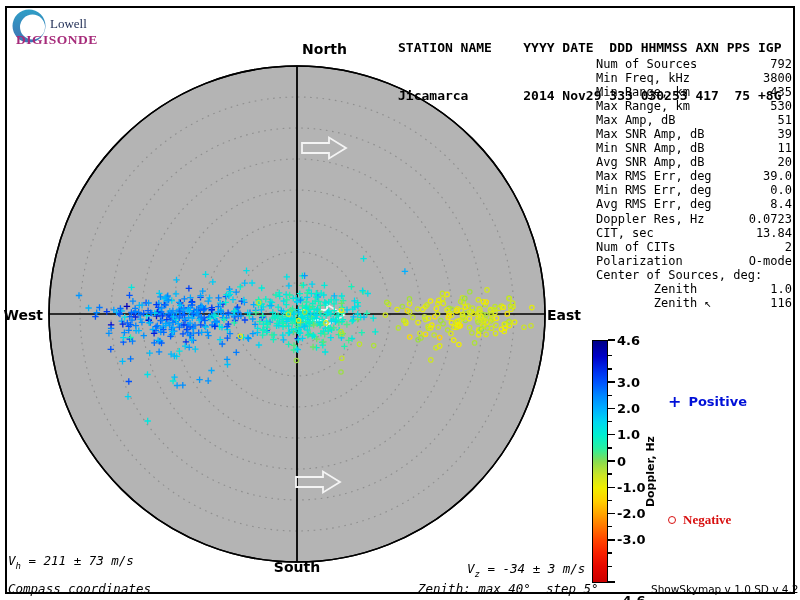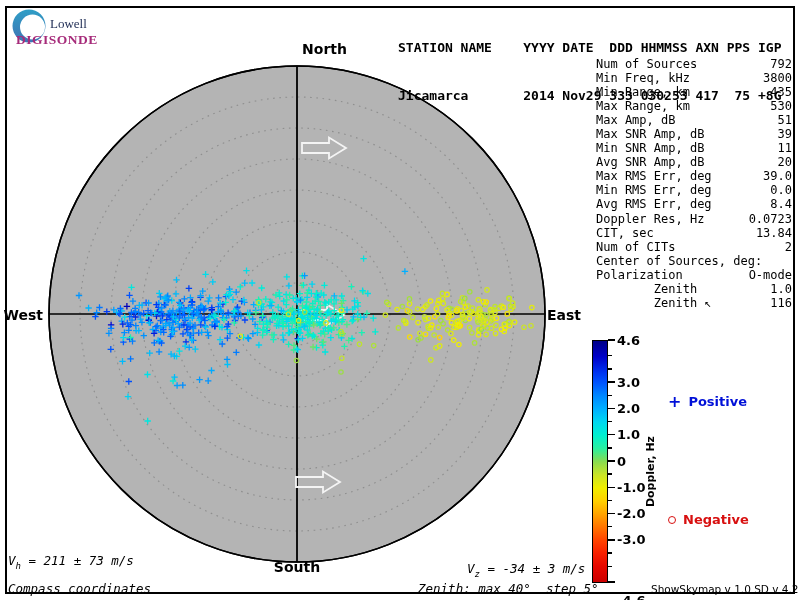--- a/index.html
+++ b/index.html
@@ -923,26 +923,26 @@
     </div>
     <div class="stat-row">
       <span class="stat-label">CIT, sec</span>
       <span class="stat-value">13.84</span>
     </div>
     <div class="stat-row">
       <span class="stat-label">Num of CITs</span>
       <span class="stat-value">2</span>
     </div>
     <div class="stat-row">
+      <span class="stat-label">Polarization</span>
+      <span class="stat-value">O-mode</span>
+    </div>
+    <div class="stat-row">
       <span class="stat-label">Center of Sources, deg:</span>
       <span class="stat-value"></span>
-    </div>
-    <div class="stat-row">
-      <span class="stat-label">Polarization</span>
-      <span class="stat-value">O-mode</span>
     </div>
     <div class="stat-row">
       <span class="stat-label">        Zenith</span>
       <span class="stat-value">1.0</span>
     </div>
     <div class="stat-row">
       <span class="stat-label">        Zenith ↖</span>
       <span class="stat-value">116</span>
     </div>
   </div>
@@ -977,21 +977,21 @@
     <div class="cb-tick" style="left: 608px; top: 526.061px; width: 4px;"></div>
     <div class="cb-tick" style="left: 608px; top: 552.365px; width: 4px;"></div>
     <div class="cb-tick" style="left: 608px; top: 565.517px; width: 4px;"></div>
   </div>
 <div class="abs vtext" style="left:644px;top:436px;">Doppler, Hz</div>
 
 <div class="abs legend" style="left: 668px; top: 394px; color: rgb(0, 16, 216);">
   <span class="plus-glyph">+</span>
   <span>Positive</span>
 </div>
-<div class="abs legend" style="left: 668px; top: 512px; color: rgb(216, 16, 16);">
+<div class="abs legend" style="left: 668px; top: 512px; color: rgb(216, 16, 16); font-family: Liberation Serif, serif;">
   <span class="neg-circle" style="border: 1.6px solid rgb(216, 16, 16);"></span>
   <span>Negative</span>
 </div>
 
 <div class="abs ital" style="left:8px;top:553px;"><i>V</i><sub>h</sub><span> = 211 ± 73 m/s</span></div>
 <div class="abs ital" style="left:8px;top:581px;">Compass coordinates</div>
 <div class="abs ital" style="left:467px;top:553px;margin-top:8px;"><i>V</i><sub>z</sub><span> = -34 ± 3 m/s</span></div>
 <div class="abs ital" style="left:418px;top:581px;">Zenith: max 40°  step 5°</div>
 <div class="abs credit" style="left:651px;top:583px;">ShowSkymap v 1.0  SD v 4.2</div>
 

